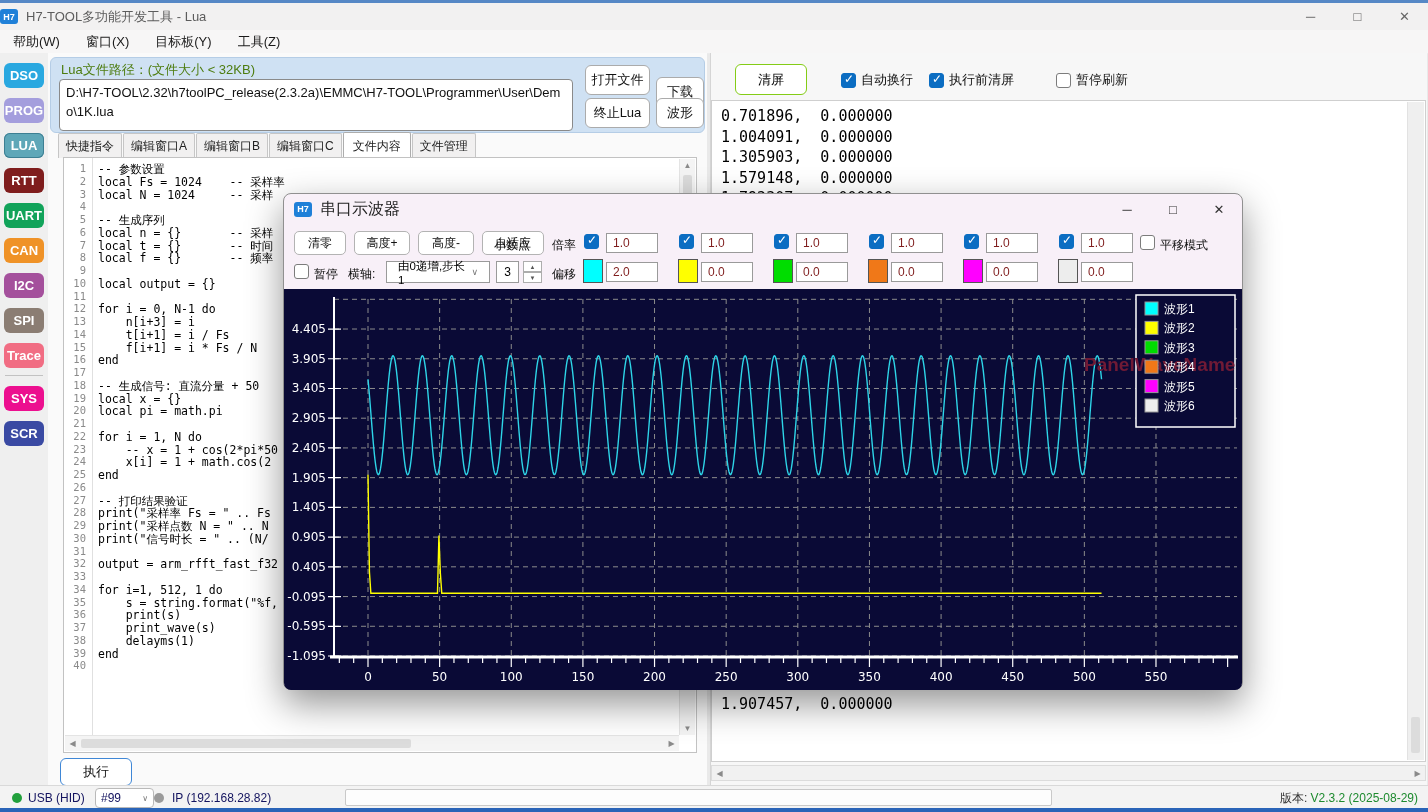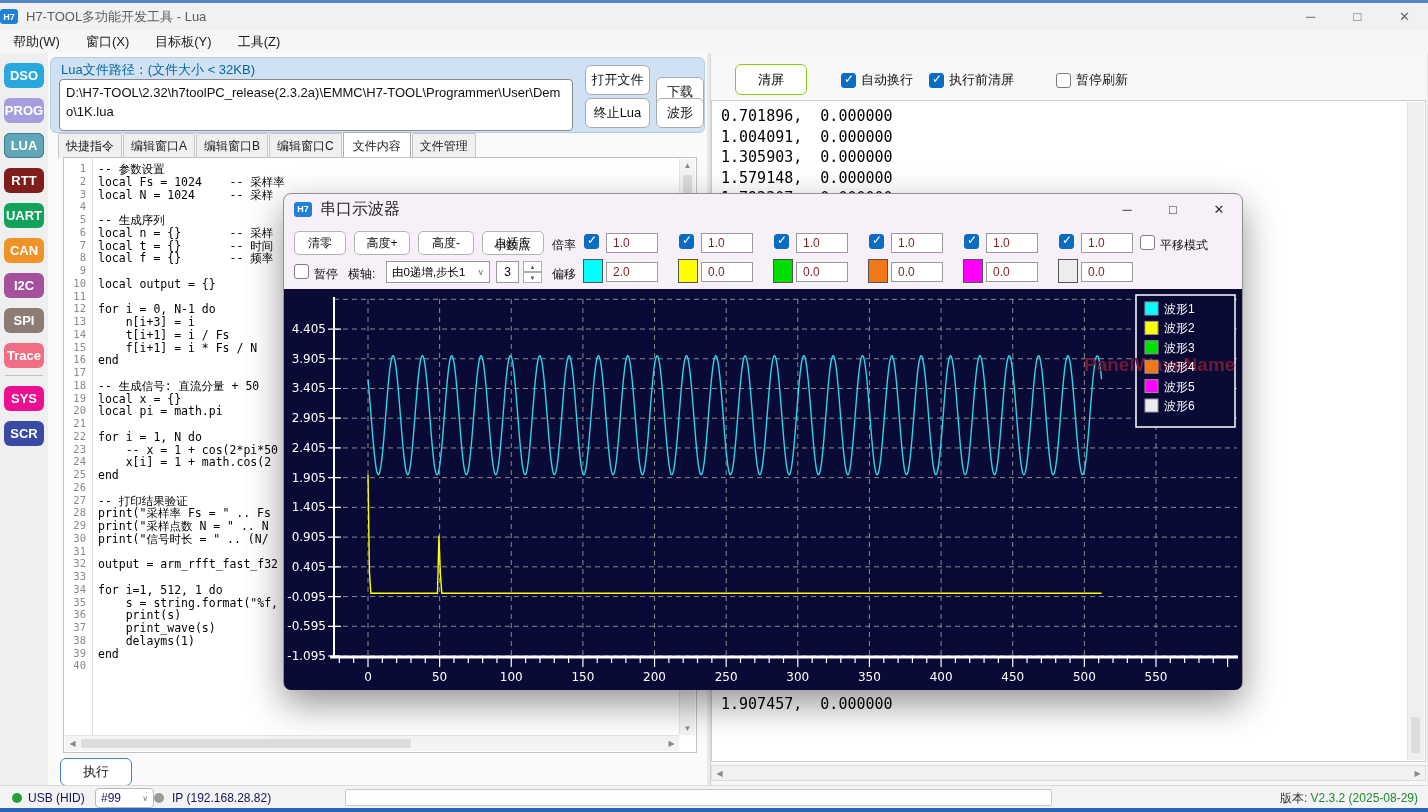--- a/index.html
+++ b/index.html
@@ -17,21 +17,21 @@
     font-size:13px;color:#1a1a1a;border-bottom:1px solid #ececec;}
   #menubar span{padding:0 13px;}
   
   #sidebar{position:absolute;left:0;top:53px;width:48px;height:732px;background:#efefef;}
   .side-btn{position:absolute;left:4px;width:40px;height:25px;border-radius:6px;color:#fff;font-weight:bold;font-size:13px;
     display:flex;align-items:center;justify-content:center;}
   #side-divider{position:absolute;left:5px;width:38px;height:1px;background:#c2c2c2;}
   
   #left-main{position:absolute;left:48px;top:53px;width:659px;height:732px;background:#fafafa;}
   #file-panel{position:absolute;left:2px;top:4px;width:653px;height:74px;background:#cfe1f3;border:1px solid #b5cde6;border-radius:6px;}
-  #file-label{position:absolute;left:10px;top:3px;font-size:13px;color:#0369a1;}
+  #file-label{position:absolute;left:10px;top:3px;font-size:13px;color:#4d7c0f;}
   #path-box{position:absolute;left:8px;top:21px;width:500px;height:44px;background:#fff;border:1px solid #8a8a8a;border-radius:4px;
     font-size:13px;color:#111;padding:3px 6px;line-height:19px;word-break:break-all;overflow:hidden;}
   .fbtn{position:absolute;background:#fff;border:1px solid #ababab;border-radius:6px;font-size:13px;color:#111;
     display:flex;align-items:center;justify-content:center;}
   #btn-open{left:534px;top:7px;width:63px;height:28px;}
   #btn-download{left:605px;top:19px;width:46px;height:28px;}
   #btn-stop{left:534px;top:40px;width:63px;height:28px;}
   #btn-wave{left:605px;top:40px;width:46px;height:28px;}
   #tabs{position:absolute;left:10px;top:81px;height:24px;display:flex;align-items:flex-end;}
   .tab{background:#f1f0f0;border:1px solid #c6c6c6;border-bottom:none;border-radius:2px 2px 0 0;font-size:12px;color:#222;
@@ -83,21 +83,21 @@
   #osc-titlebar .h7icon{margin-left:10px;}
   #osc-title{margin-left:8px;font-size:16px;color:#222;}
   #osc-titlebar .winctl span{color:#333;width:46px;}
   #osc-toolbar{position:absolute;left:0;top:30px;width:100%;height:65px;}
   .tbtn{position:absolute;background:#fff;border:1px solid #b3b3b3;border-radius:5px;font-size:12px;color:#111;height:24px;
     display:flex;align-items:center;justify-content:center;box-sizing:border-box;}
   .tlabel{position:absolute;font-size:12px;color:#111;}
   .tinput{position:absolute;background:#fff;border:1px solid #9a9a9a;font-size:12px;color:#7f1d1d;height:20px;width:52px;
     display:flex;align-items:center;padding-left:6px;box-sizing:border-box;}
   #haxis-select{position:absolute;left:102px;top:37px;width:104px;height:22px;background:#fff;border:1px solid #9a9a9a;
-    font-size:11.5px;display:flex;align-items:center;justify-content:space-between;padding:0 5px;box-sizing:border-box;}
+    font-size:11.5px;display:flex;align-items:center;justify-content:space-between;padding:0 11px;box-sizing:border-box;}
   #haxis-select .chev{font-size:9px;color:#777;}
   #dec-box{position:absolute;left:212px;top:37px;width:23px;height:22px;background:#fff;border:1px solid #9a9a9a;font-size:12px;
     display:flex;align-items:center;justify-content:center;box-sizing:border-box;}
   .spinbtn{position:absolute;left:239px;width:19px;height:11px;background:#fff;border:1px solid #adadad;box-sizing:border-box;
     font-size:6px;color:#555;display:flex;align-items:center;justify-content:center;}
   .swatch{position:absolute;top:35px;width:20px;height:24px;border:1px solid #555;box-sizing:border-box;}
   #osc-chart{position:absolute;left:0;top:95px;width:958px;height:401px;background:#0a0a36;border-radius:0 0 7px 7px;overflow:hidden;}
 </style>
 </head>
 <body>

